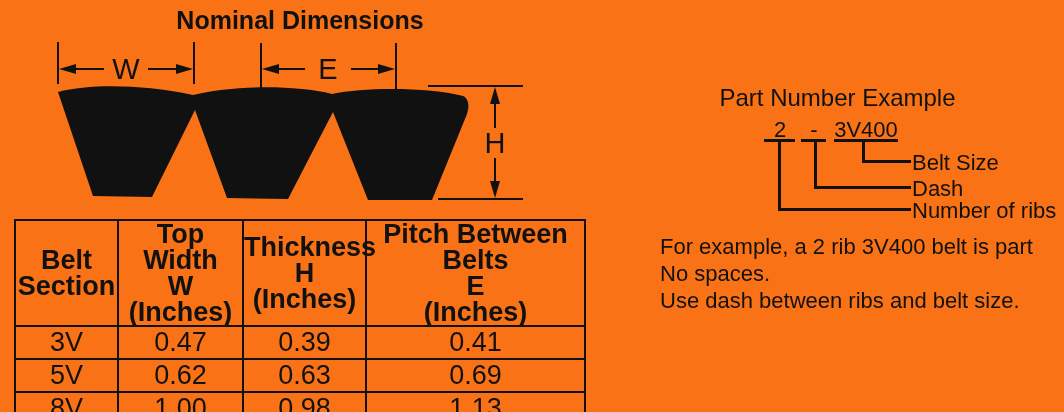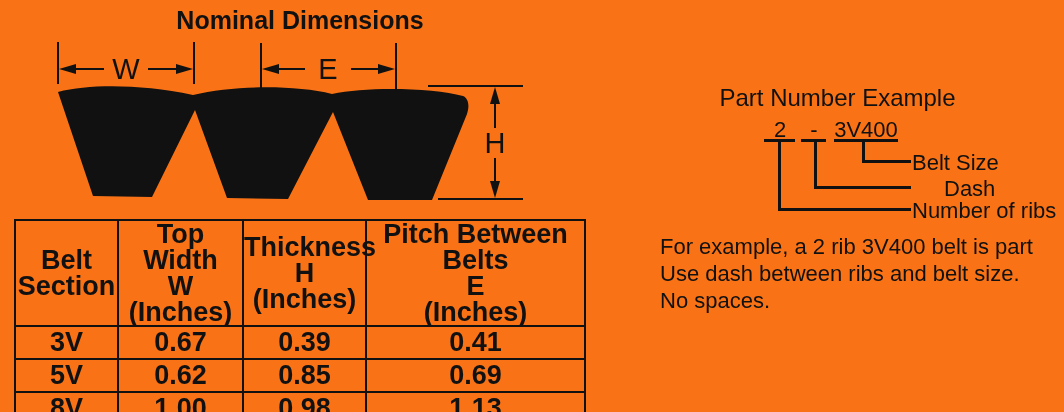--- a/index.html
+++ b/index.html
@@ -44,21 +44,21 @@
     border: 2px solid #111111;
     text-align: center;
     vertical-align: middle;
     padding: 0;
   }
   #spec-table th {
     font-weight: bold;
     height: 81px;
     line-height: 26px;
   }
-  #spec-table td { height: 32px; font-weight: bold; }
+  #spec-table td { height: 32px; font-weight: normal; }
 
   
   #pn-title {
     left: 660px; top: 84px; width: 355px;
     text-align: center;
     font-size: 24px; font-weight: normal;
   }
   .pn-seg {
     top: 117px;
     font-size: 22px;
@@ -161,28 +161,28 @@
         <div>(Inches)</div>
       </th>
       <th>
         <div>Pitch Between Belts</div>
         <div>E</div>
         <div>(Inches)</div>
       </th>
     </tr>
     <tr>
       <td>3V</td>
-      <td>0.67</td>
+      <td>0.47</td>
       <td>0.39</td>
       <td>0.41</td>
     </tr>
     <tr>
       <td>5V</td>
       <td>0.62</td>
-      <td>0.85</td>
+      <td>0.63</td>
       <td>0.69</td>
     </tr>
     <tr>
       <td>8V</td>
       <td>1.00</td>
       <td>0.98</td>
       <td>1.13</td>
     </tr>
   </tbody>
     </table>
@@ -198,22 +198,22 @@
   <div class="abs hline" style="left:834px; top:139px; width:64px;"></div>
 
   <div class="abs vline" style="left:862px; top:141px; height:22px;"></div>
   <div class="abs hline" style="left:862px; top:160px; width:49px;"></div>
   <div class="abs vline" style="left:814px; top:141px; height:48px;"></div>
   <div class="abs hline" style="left:814px; top:186px; width:97px;"></div>
   <div class="abs vline" style="left:778px; top:141px; height:70px;"></div>
   <div class="abs hline" style="left:778px; top:208px; width:133px;"></div>
 
   <div class="abs callout-label" style="left:912px; top:150px;">Belt Size</div>
-  <div class="abs callout-label" style="left:912px; top:176px;margin-left:32px;">Dash</div>
+  <div class="abs callout-label" style="left:912px; top:176px;">Dash</div>
   <div class="abs callout-label" style="left:912px; top:198px;">Number of ribs</div>
 
   <div id="pn-notes" class="abs">
     <div>For example, a 2 rib 3V400 belt is part</div>
+    <div>No spaces.</div>
     <div>Use dash between ribs and belt size.</div>
-    <div>No spaces.</div>
   </div>
 
 </div>
 
 </body></html>

